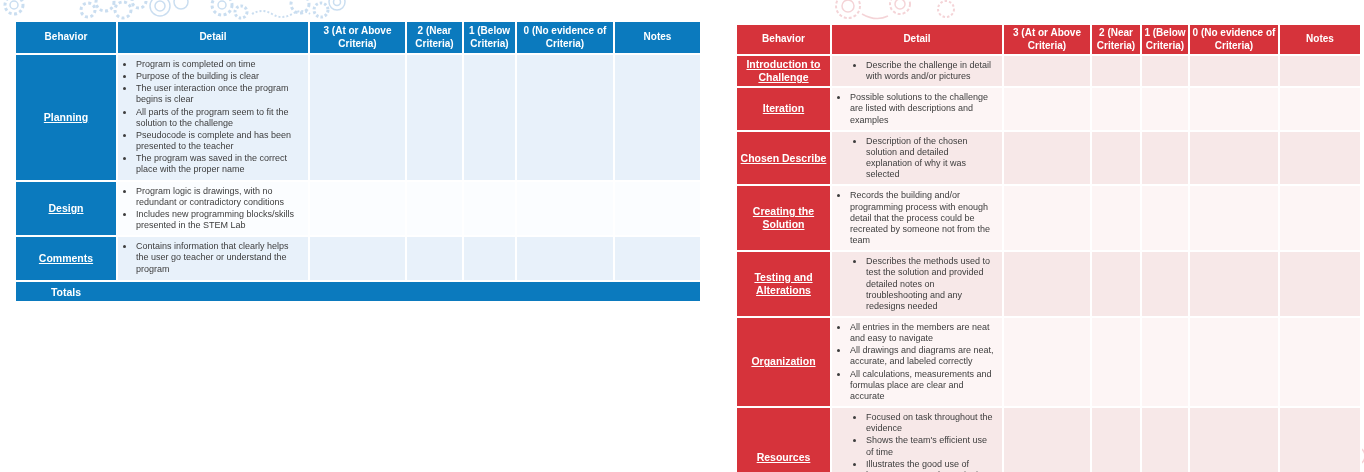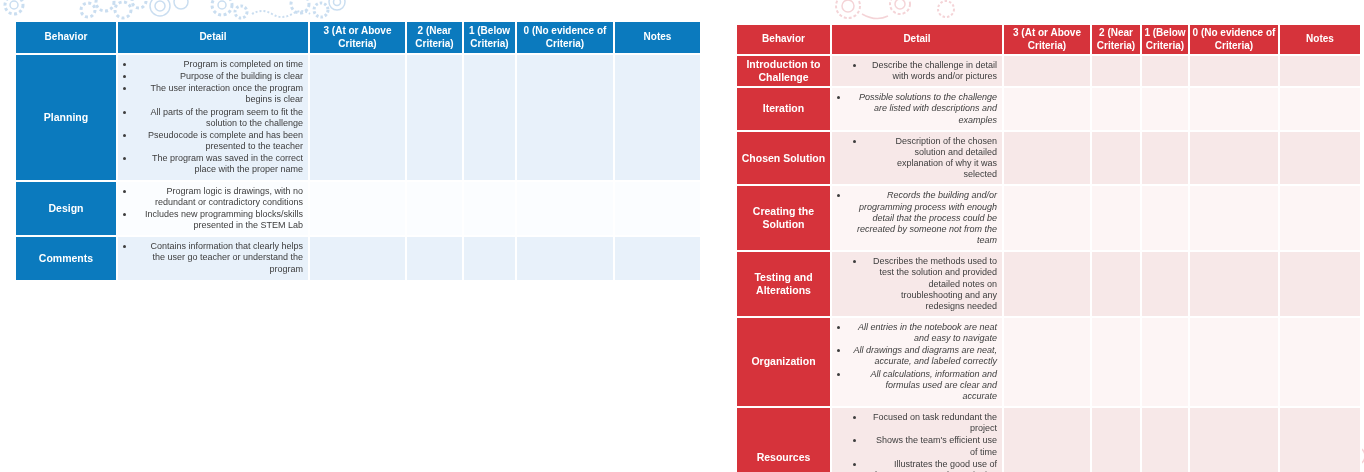--- a/index.html
+++ b/index.html
@@ -17,43 +17,43 @@
     position:absolute;z-index:1;
     border-collapse:collapse;table-layout:fixed;
   }
   .rubric th,.rubric td{border:2px solid #ffffff;padding:0;overflow:hidden;}
   .rubric th{
     font-size:10px;font-weight:bold;color:#ffffff;text-align:center;
     vertical-align:middle;line-height:1.25;padding:2px;
   }
   .rubric td.beh{
     font-size:10.5px;font-weight:bold;color:#ffffff;text-align:center;
-    vertical-align:middle;line-height:1.25;padding:2px;
-  }
-  .rubric td.det{vertical-align:top;text-align:right;padding:3px 5px 3px 4px;}
+    vertical-align:middle;line-height:1.25;padding:2px;text-decoration:underline;
+  }
+  .rubric td.det{vertical-align:top;text-align:left;padding:3px 5px 3px 4px;}
   .rubric td.det ul{margin:1px 0 0 0;padding-left:13px;}
   .rubric td.det li{
     font-size:9px;line-height:1.24;color:var(--body-text);
     margin:0 0 1px 0;padding-left:1px;
   }
   
   .t-blue th,.t-blue td.beh{background:var(--blue);}
   .t-blue tr.stripe-a td.fill{background:var(--blue-tint);}
   .t-blue tr.stripe-b td.fill{background:var(--blue-pale);}
   .t-blue tr.totals td{background:var(--blue);border-top-color:#ffffff;}
   .t-blue tr.totals td{border-left-color:var(--blue);border-right-color:var(--blue);}
   .t-blue tr.totals td:first-child{border-left-color:#ffffff;}
   .t-blue tr.totals td:last-child{border-right-color:#ffffff;}
   .t-blue tr.totals td.tot-label{
     font-size:10.5px;font-weight:bold;color:#ffffff;text-align:center;vertical-align:middle;
   }
   
   .t-red th,.t-red td.beh{background:var(--red);}
   .t-red tr.stripe-a td.fill{background:var(--red-tint);padding-left:20px;}
-  .t-red tr.stripe-b td.fill{background:var(--red-pale);font-style:italic;}
+  .t-red tr.stripe-b td.fill{background:var(--red-pale);}
   
   .lt-h{height:33px}.lt-r0{height:125px}.lt-r1{height:49px}.lt-r2{height:45px}
   .lt-r3{height:27px}.lt-tot{height:21px}
   .rt-h{height:31px}.rt-r0{height:26px}.rt-r1{height:26px}.rt-r2{height:31px}
   .rt-r3{height:54px}.rt-r4{height:49px}.rt-r5{height:62px}.rt-r6{height:57px}
 </style>
 </head>
 <body>
 
 <svg class="deco-svg" width="1364" height="472" viewBox="0 0 1364 472">
@@ -161,20 +161,24 @@
         <ul>
           <li>Contains information that clearly helps the user go teacher or understand the program</li>
         </ul>
       </td>
       <td class="fill"></td>
       <td class="fill"></td>
       <td class="fill"></td>
       <td class="fill"></td>
       <td class="fill"></td>
     </tr>
+    <tr class="lt-tot totals">
+      <td class="tot-label">Totals</td>
+      <td colspan="6"></td>
+    </tr>
   </tbody>
 </table>
 
 <table class="rubric t-red" style="left:735px;top:23px;width:625px;">
   <colgroup>
     <col style="width:95px">
       <col style="width:172px">
       <col style="width:88px">
     <col style="width:50px">
       <col style="width:48px">
@@ -213,21 +217,21 @@
           <li>Possible solutions to the challenge are listed with descriptions and examples</li>
         </ul>
       </td>
       <td class="fill"></td>
       <td class="fill"></td>
       <td class="fill"></td>
       <td class="fill"></td>
       <td class="fill"></td>
     </tr>
     <tr class="rt-r2 stripe-a">
-      <td class="beh">Chosen Solution</td>
+      <td class="beh">Chosen Describe</td>
       <td class="det fill">
         <ul>
           <li>Description of the chosen solution and detailed explanation of why it was selected</li>
         </ul>
       </td>
       <td class="fill"></td>
       <td class="fill"></td>
       <td class="fill"></td>
       <td class="fill"></td>
       <td class="fill"></td>
@@ -255,36 +259,36 @@
       <td class="fill"></td>
       <td class="fill"></td>
       <td class="fill"></td>
       <td class="fill"></td>
       <td class="fill"></td>
     </tr>
     <tr class="rt-r5 stripe-b">
       <td class="beh">Organization</td>
       <td class="det fill">
         <ul>
-          <li>All entries in the notebook are neat and easy to navigate</li>
+          <li>All entries in the members are neat and easy to navigate</li>
           <li>All drawings and diagrams are neat, accurate, and labeled correctly</li>
-          <li>All calculations, information and formulas used are clear and accurate</li>
+          <li>All calculations, measurements and formulas place are clear and accurate</li>
         </ul>
       </td>
       <td class="fill"></td>
       <td class="fill"></td>
       <td class="fill"></td>
       <td class="fill"></td>
       <td class="fill"></td>
     </tr>
     <tr class="rt-r6 stripe-a">
       <td class="beh">Resources</td>
       <td class="det fill">
         <ul>
-          <li>Focused on task redundant the project</li>
+          <li>Focused on task throughout the evidence</li>
           <li>Shows the team's efficient use of time</li>
           <li>Illustrates the good use of human resources by assigning members roles based on their strengths</li>
         </ul>
       </td>
       <td class="fill"></td>
       <td class="fill"></td>
       <td class="fill"></td>
       <td class="fill"></td>
       <td class="fill"></td>
     </tr>

